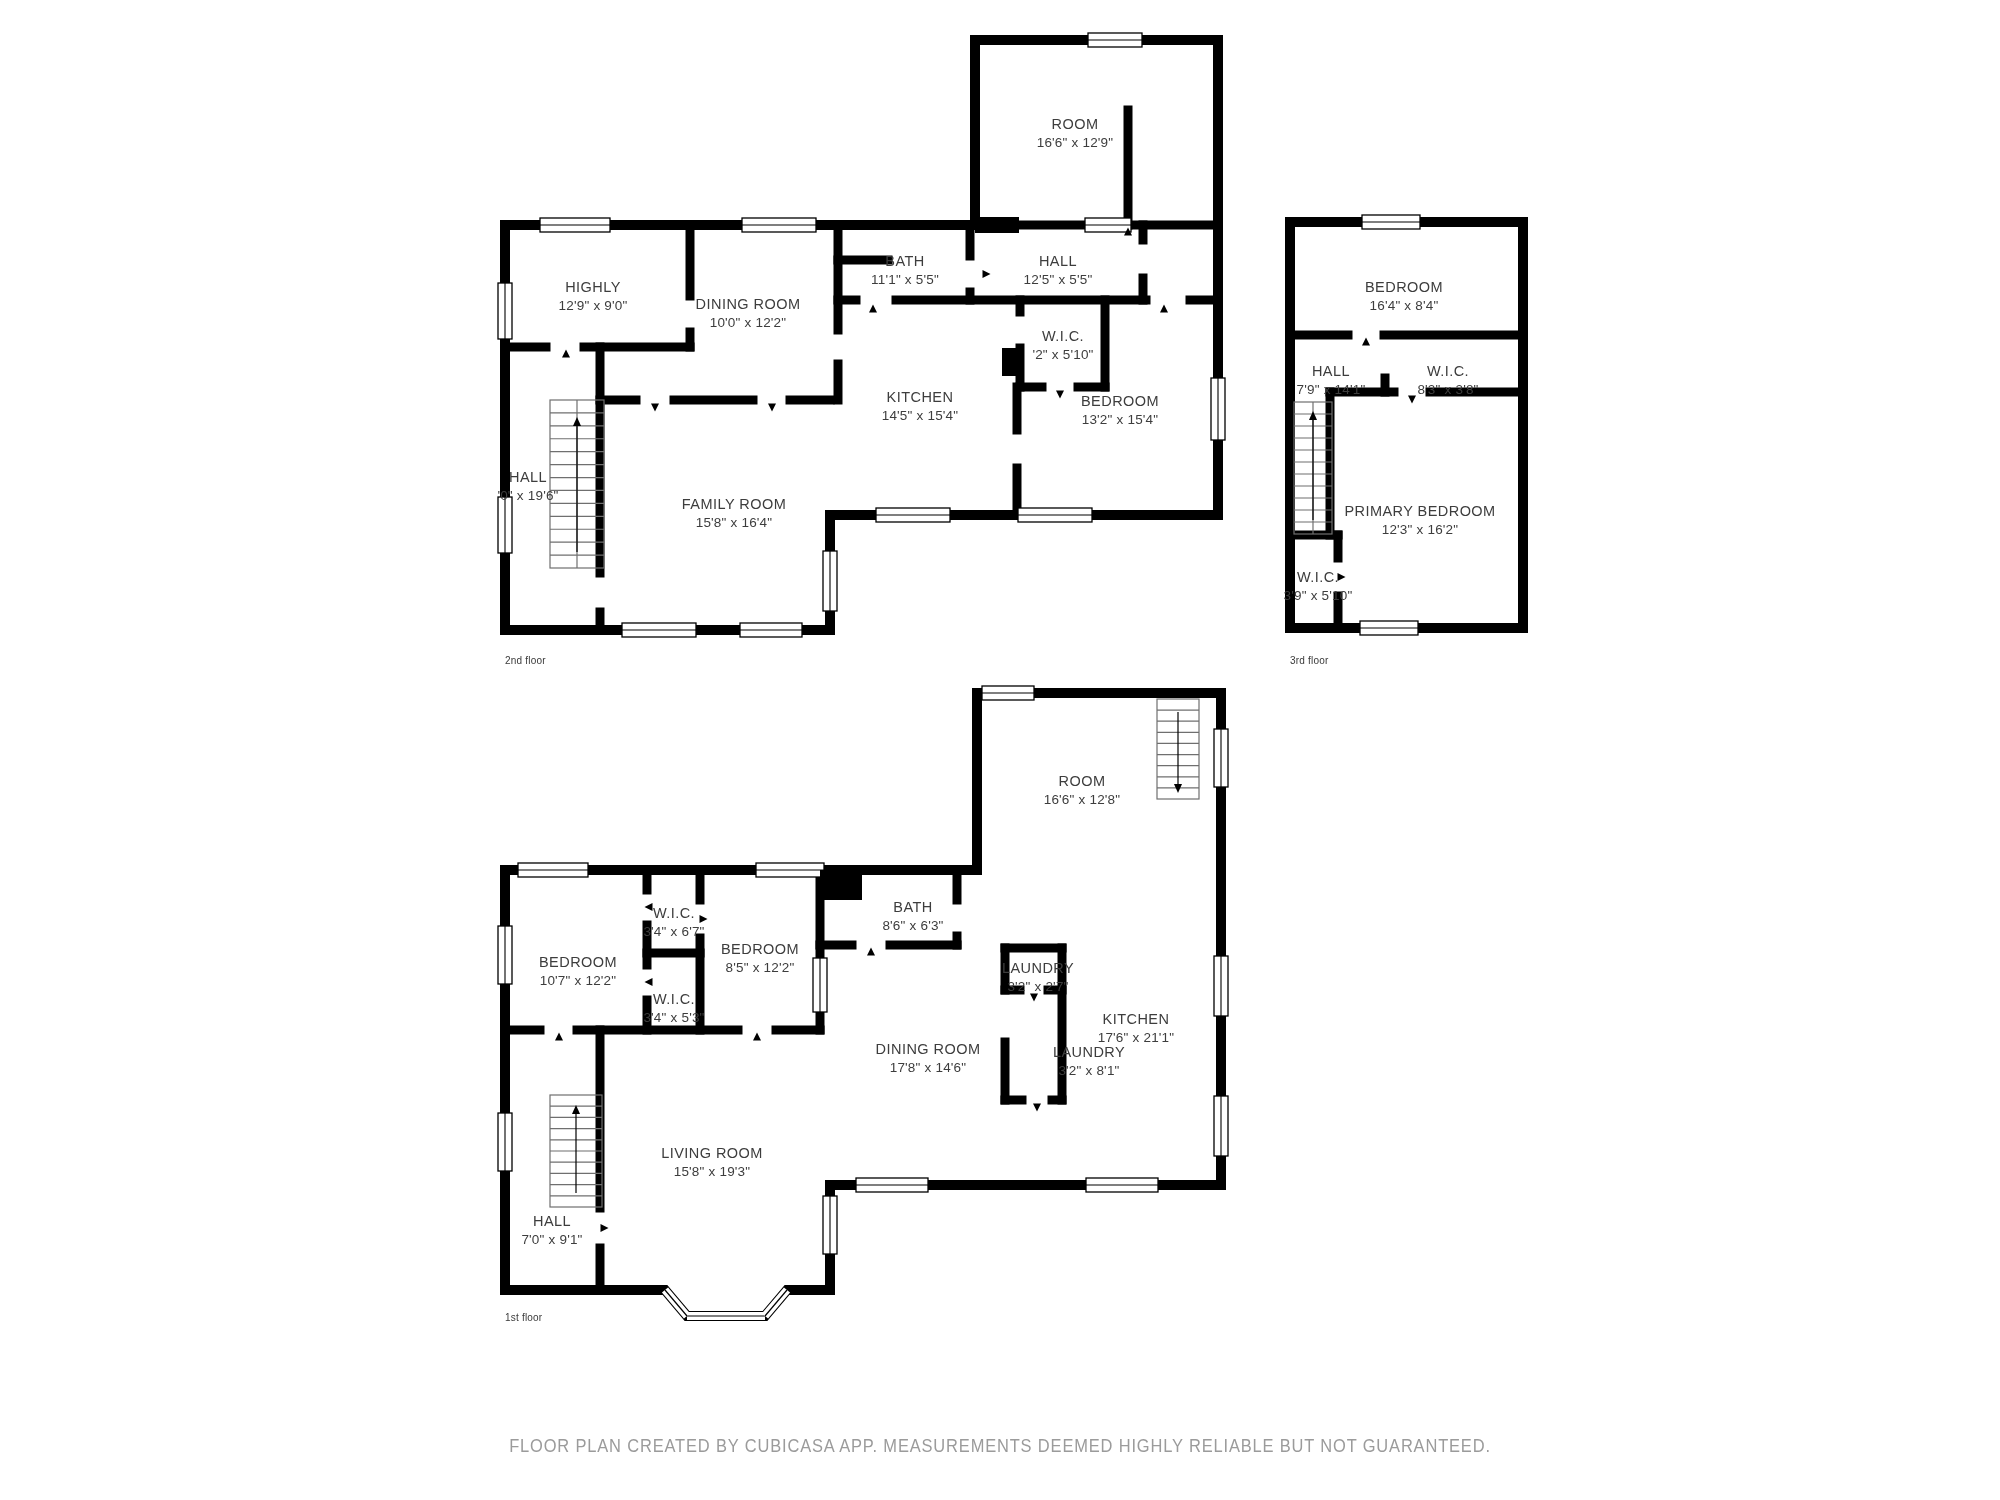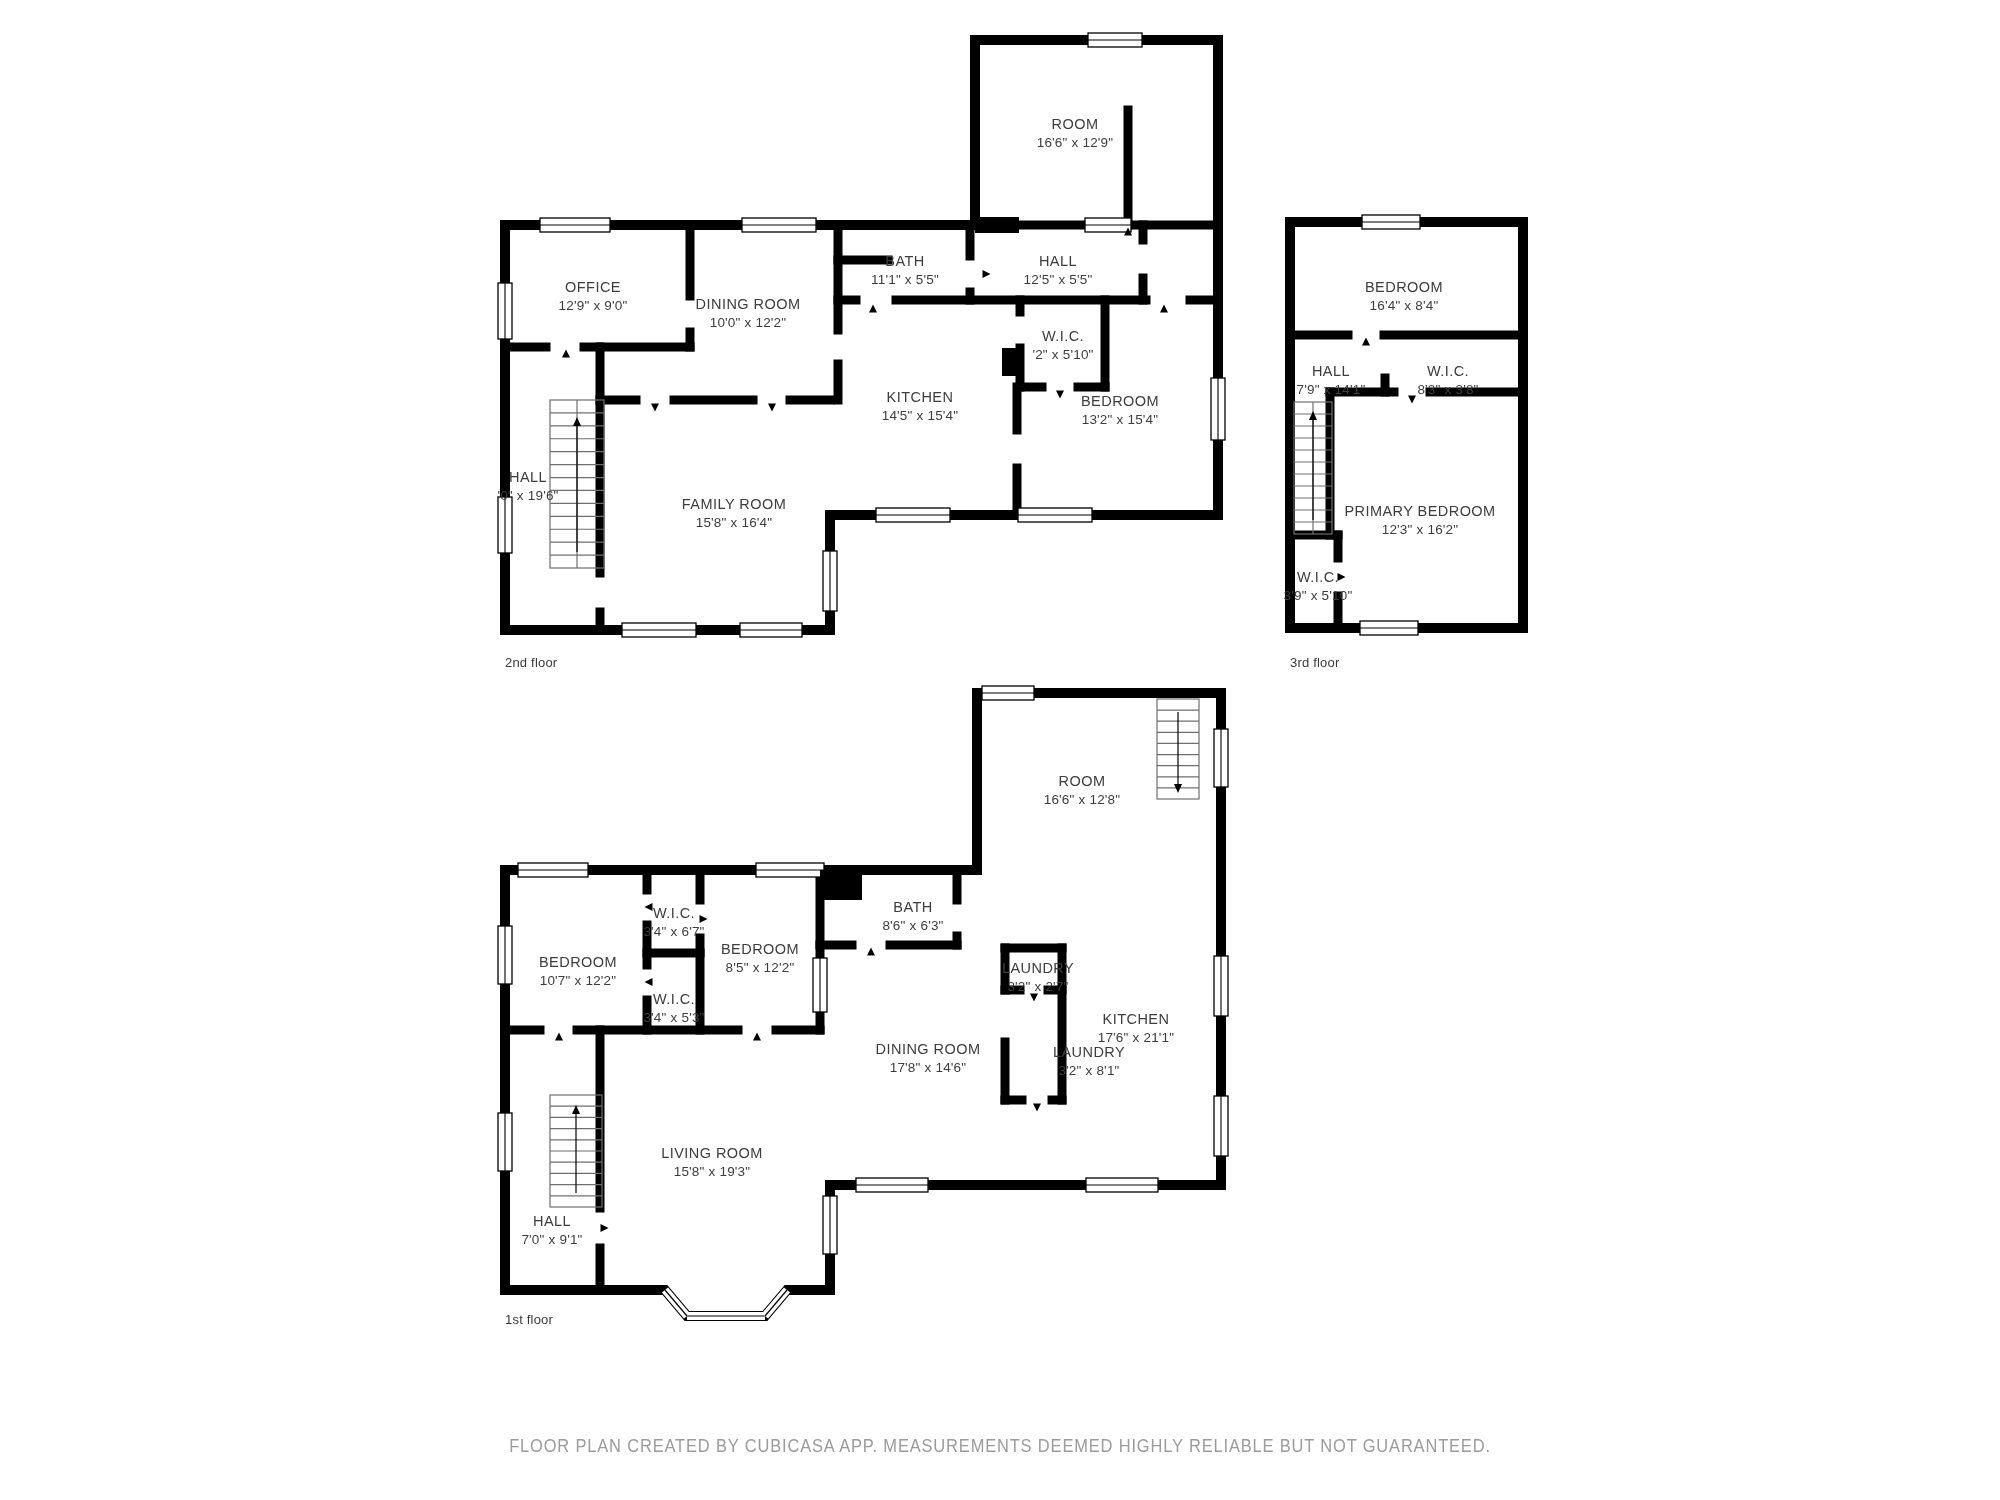--- a/index.html
+++ b/index.html
@@ -4,21 +4,21 @@
 <style>
   html,body{margin:0;padding:0;background:#ffffff;}
   body{width:2000px;height:1500px;position:relative;overflow:hidden;
        font-family:"Liberation Sans",sans-serif;}
   #canvas{position:absolute;inset:0;width:2000px;height:1500px;}
   svg{position:absolute;left:0;top:0;}
   .rl{position:absolute;transform:translate(-50%,-50%);text-align:center;
       color:#3d3d3d;white-space:nowrap;pointer-events:none;}
   .rl .n{font-size:14.5px;letter-spacing:.45px;}
   .rl .d{font-size:13.5px;letter-spacing:.2px;margin-top:3px;}
-  .cap{position:absolute;font-size:13px;color:#3a3a3a;letter-spacing:.2px;}
+  .cap{position:absolute;font-size:10px;color:#3a3a3a;letter-spacing:.2px;}
   .footer{position:absolute;left:0;top:1436px;width:2000px;text-align:center;
       font-size:17.5px;color:#9b9b9b;letter-spacing:.9px;transform:scaleX(.94);}
 </style>
 </head>
 <body>
 
 <div id="canvas">
 
   <svg width="2000" height="1500" viewBox="0 0 2000 1500">
     <g id="g-f2">
@@ -234,21 +234,21 @@
   </div>
   <div class="rl" style="left:905px;top:270px">
     <div class="n">BATH</div>
     <div class="d">11'1" x 5'5"</div>
   </div>
   <div class="rl" style="left:1058px;top:270px">
     <div class="n">HALL</div>
     <div class="d">12'5" x 5'5"</div>
   </div>
   <div class="rl" style="left:593px;top:296px">
-    <div class="n">OFFICE</div>
+    <div class="n">HIGHLY</div>
     <div class="d">12'9" x 9'0"</div>
   </div>
   <div class="rl" style="left:748px;top:313px">
     <div class="n">DINING ROOM</div>
     <div class="d">10'0" x 12'2"</div>
   </div>
   <div class="rl" style="left:1063px;top:345px">
     <div class="n">W.I.C.</div>
     <div class="d">'2" x 5'10"</div>
   </div>

